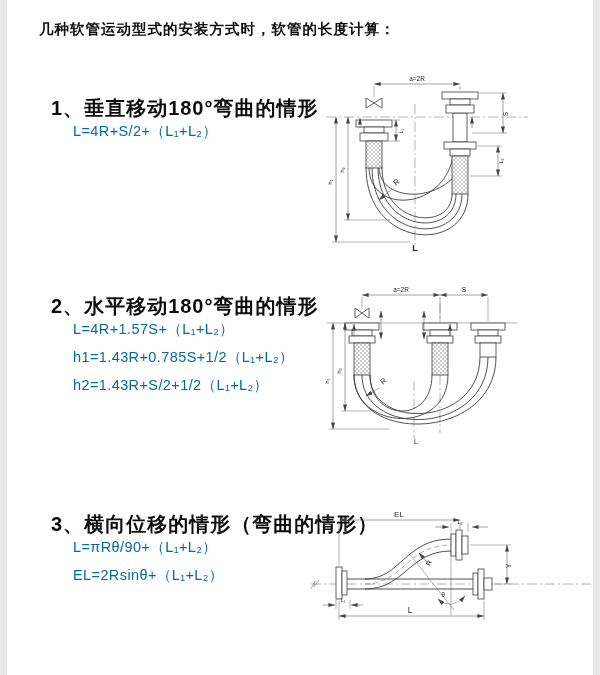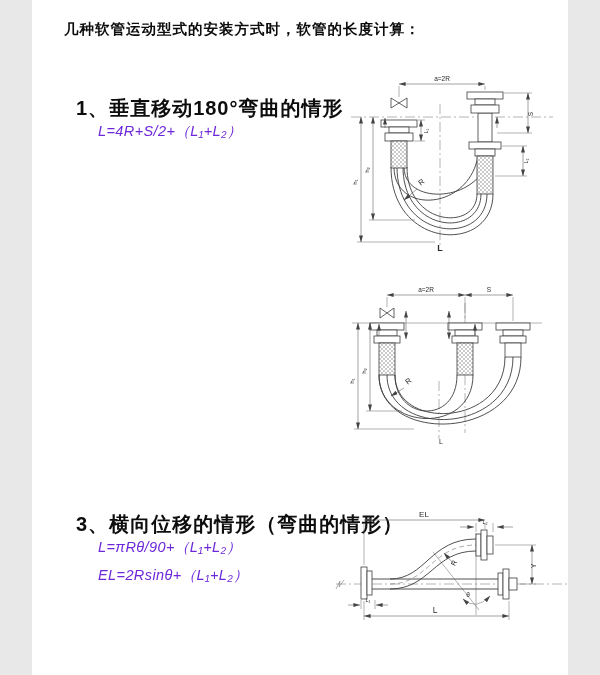--- a/index.html
+++ b/index.html
@@ -1,27 +1,27 @@
 <!DOCTYPE html>
 <html><head>
 <meta charset="utf-8">
 <style>
   html,body{margin:0;padding:0;background:#e8e8e8;}
   .page{
-    position:relative;width:536px;height:675px;background:#ffffff;
+    position:relative;width:586px;height:675px;background:#ffffff;
     font-family:"Liberation Sans","DejaVu Sans",sans-serif;color:#111;
     overflow:hidden;margin:0 auto;
   }
   .doc-title{
     position:absolute;left:32px;top:20px;font-size:14.5px;font-weight:bold;
     letter-spacing:1px;color:#0d0d0d;
   }
   .section{position:absolute;left:44px;}
   .sec-head{font-size:20px;font-weight:bold;letter-spacing:1px;color:#0d0d0d;line-height:18px;}
-  .formula{font-size:14.5px;line-height:28px;margin-left:22px;letter-spacing:.4px;color:#6d28d9;font-style:italic;}
+  .formula{font-size:14.5px;line-height:28px;margin-left:22px;letter-spacing:.4px;color:#0369a1;}
   .formula:first-of-type{margin-top:6px;}
   svg{position:absolute;}
   svg text{font-family:"Liberation Sans","DejaVu Sans",sans-serif;fill:#2a2a2a;}
   .hose{fill:none;stroke:#3c3c3c;stroke-width:.9;}
   .flg{fill:#ffffff;stroke:#3c3c3c;stroke-width:.8;}
   .dim{stroke:#555;stroke-width:.55;fill:none;}
   .th{stroke:#666;stroke-width:.5;fill:none;}
   .cl{stroke:#777;stroke-width:.55;fill:none;stroke-dasharray:10 3 2 3;}
   .dsh{stroke:#666;stroke-width:.55;fill:none;stroke-dasharray:5 3;}
   .vlv{fill:none;stroke:#3c3c3c;stroke-width:.8;}
@@ -31,20 +31,26 @@
 
 <div class="page">
 
   <div class="doc-title">几种软管运动型式的安装方式时，软管的长度计算：</div>
 
   <div class="section" style="top:99px;">
     <div class="sec-head"><span>1、</span><span>垂直移动180°弯曲的情形</span></div>
     <div class="formula">L=4R+S/2+（L₁+L₂）</div>
   </div>
 
+  <div class="section" style="top:297px;">
+    <div class="sec-head"><span>2、</span><span>水平移动180°弯曲的情形</span></div>
+    <div class="formula">L=4R+1.57S+（L₁+L₂）</div>
+    <div class="formula">h1=1.43R+0.785S+1/2（L₁+L₂）</div>
+    <div class="formula">h2=1.43R+S/2+1/2（L₁+L₂）</div>
+  </div>
 
   <div class="section" style="top:515px;">
     <div class="sec-head"><span>3、</span><span>横向位移的情形（弯曲的情形）</span></div>
     <div class="formula">L=πRθ/90+（L₁+L₂）</div>
     <div class="formula">EL=2Rsinθ+（L₁+L₂）</div>
   </div>
 
   <svg id="d1svg" style="left:313px;top:70px;" width="275" height="185" viewBox="0 0 275 185">
     <defs>
       <marker id="ar1" markerWidth="7" markerHeight="5" refX="6.6" refY="2" orient="auto-start-reverse" markerUnits="userSpaceOnUse">

